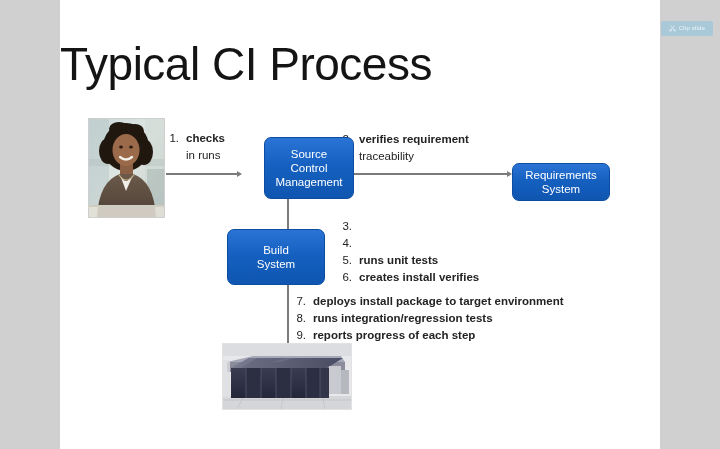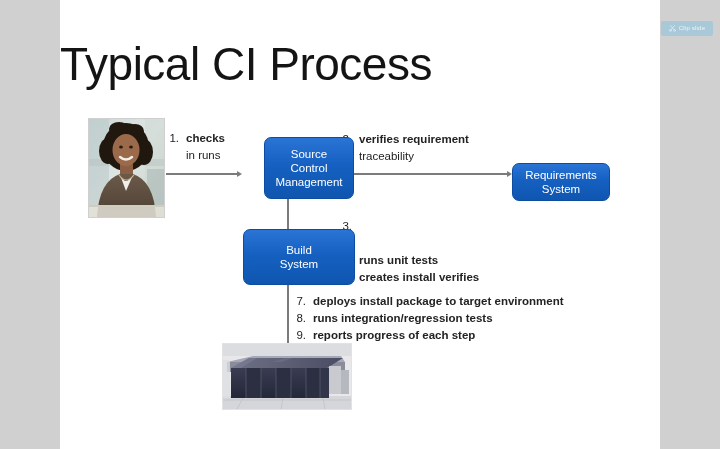--- a/index.html
+++ b/index.html
@@ -115,21 +115,21 @@
     display: flex;
     flex-direction: column;
     align-items: center;
     justify-content: center;
     cursor: default;
   }
   .node span { display: block; white-space: nowrap; }
 
   #node-scm  { left: 183px; top: 137px; width: 90px; height: 62px; margin-left: 21px; }
   #node-req  { left: 452px; top: 131px; width: 98px; height: 38px; margin-top: 32px; }
-  #node-build{ left: 183px; top: 229px; width: 112px; height: 56px; }
+  #node-build{ left: 167px; top: 229px; width: 98px; height: 56px; }
 
   
   .steps {
     position: absolute;
     font-size: 11.5px;
     line-height: 17px;
     color: #232323;
   }
   .steps .row {
     display: flex;

